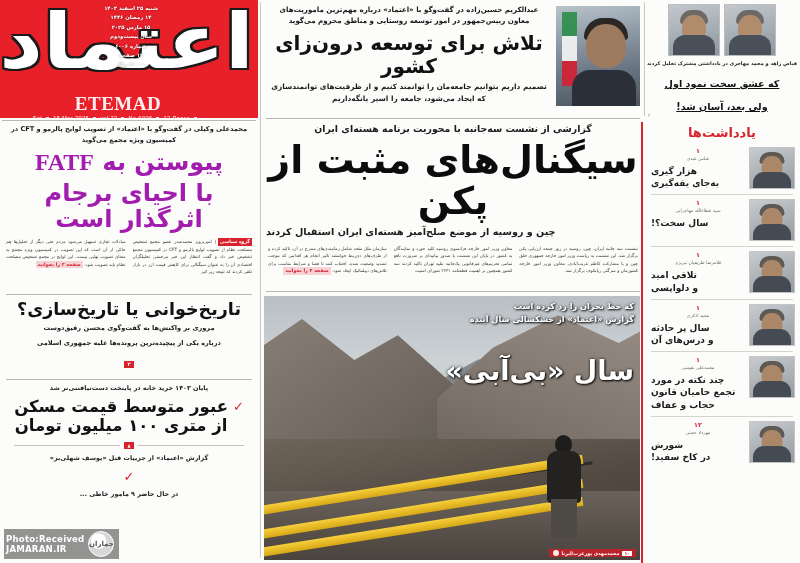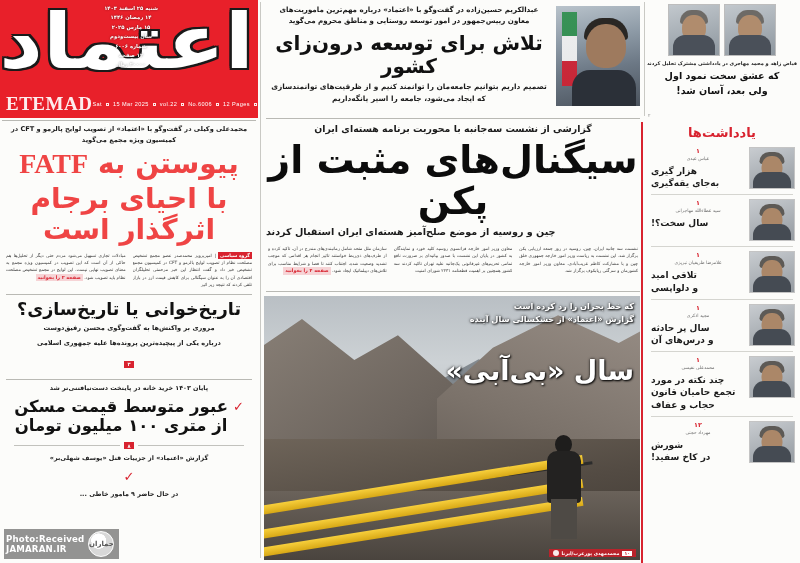--- a/index.html
+++ b/index.html
@@ -53,20 +53,21 @@
     font-weight: bold;
     z-index: 5;
     text-shadow: 0 0 2px rgba(0,0,0,.55);
   }
   .masthead-dates div { white-space: nowrap; }
   .masthead-bottom {
     position: absolute; left: 0; bottom: 3px;
     width: 230px; height: 22px;
     display: flex; align-items: center;
     direction: ltr;
+    flex-direction: column;
   }
   .masthead-etemad {
     color: #ffffff;
     font-size: 19px;
     font-weight: bold;
     letter-spacing: 0.5px;
     margin-left: 6px;
     font-family: "Liberation Serif", serif;
     opacity: .92;
   }
@@ -158,35 +159,35 @@
   .tr-photo .ph-body {
     position: absolute; left: 50%; bottom: 0; transform: translateX(-50%);
     width: 42px; height: 20px; border-radius: 12px 12px 0 0; background: #4a5059;
   }
   .tr-caption {
     font-size: 5px; line-height: 8px; color: #222; direction: rtl;
     margin-top: 3px; font-weight: bold;
   }
   .tr-head {
     font-size: 9.6px; line-height: 13px; font-weight: bold;
-    color: #111; direction: rtl; margin-top: 2px;
+    color: #111; direction: rtl; margin-top: 10px; text-decoration: underline;
   }
   .tr-pagenum {
     position: absolute; left: 2px; bottom: 0;
     font-size: 4.6px; color: #8a8a8a;
   }
 
   
   .left-col { position: absolute; left: 2px; top: 124px; width: 254px; }
   .lc-kicker {
     font-size: 6.6px; line-height: 10.6px; font-weight: bold;
     color: #1c1c1c; direction: rtl; text-align: center; padding: 0 4px;
   }
   .lc-head {
-    font-size: 28px; font-weight: bold; color: #ef4444;
+    font-size: 24px; font-weight: bold; color: #a21caf;
     direction: rtl; text-align: center; line-height: 1.1;
     margin-top: 4px; letter-spacing: -0.6px;
   }
   .lc-head .lat { font-family: "Liberation Serif", serif; letter-spacing: 0; }
   .lc-body {
     display: flex; gap: 7px; margin-top: 6px;
     padding: 0 4px; direction: rtl;
   }
   .lc-body .bcol { flex: 1; }
   .bcol-title {

